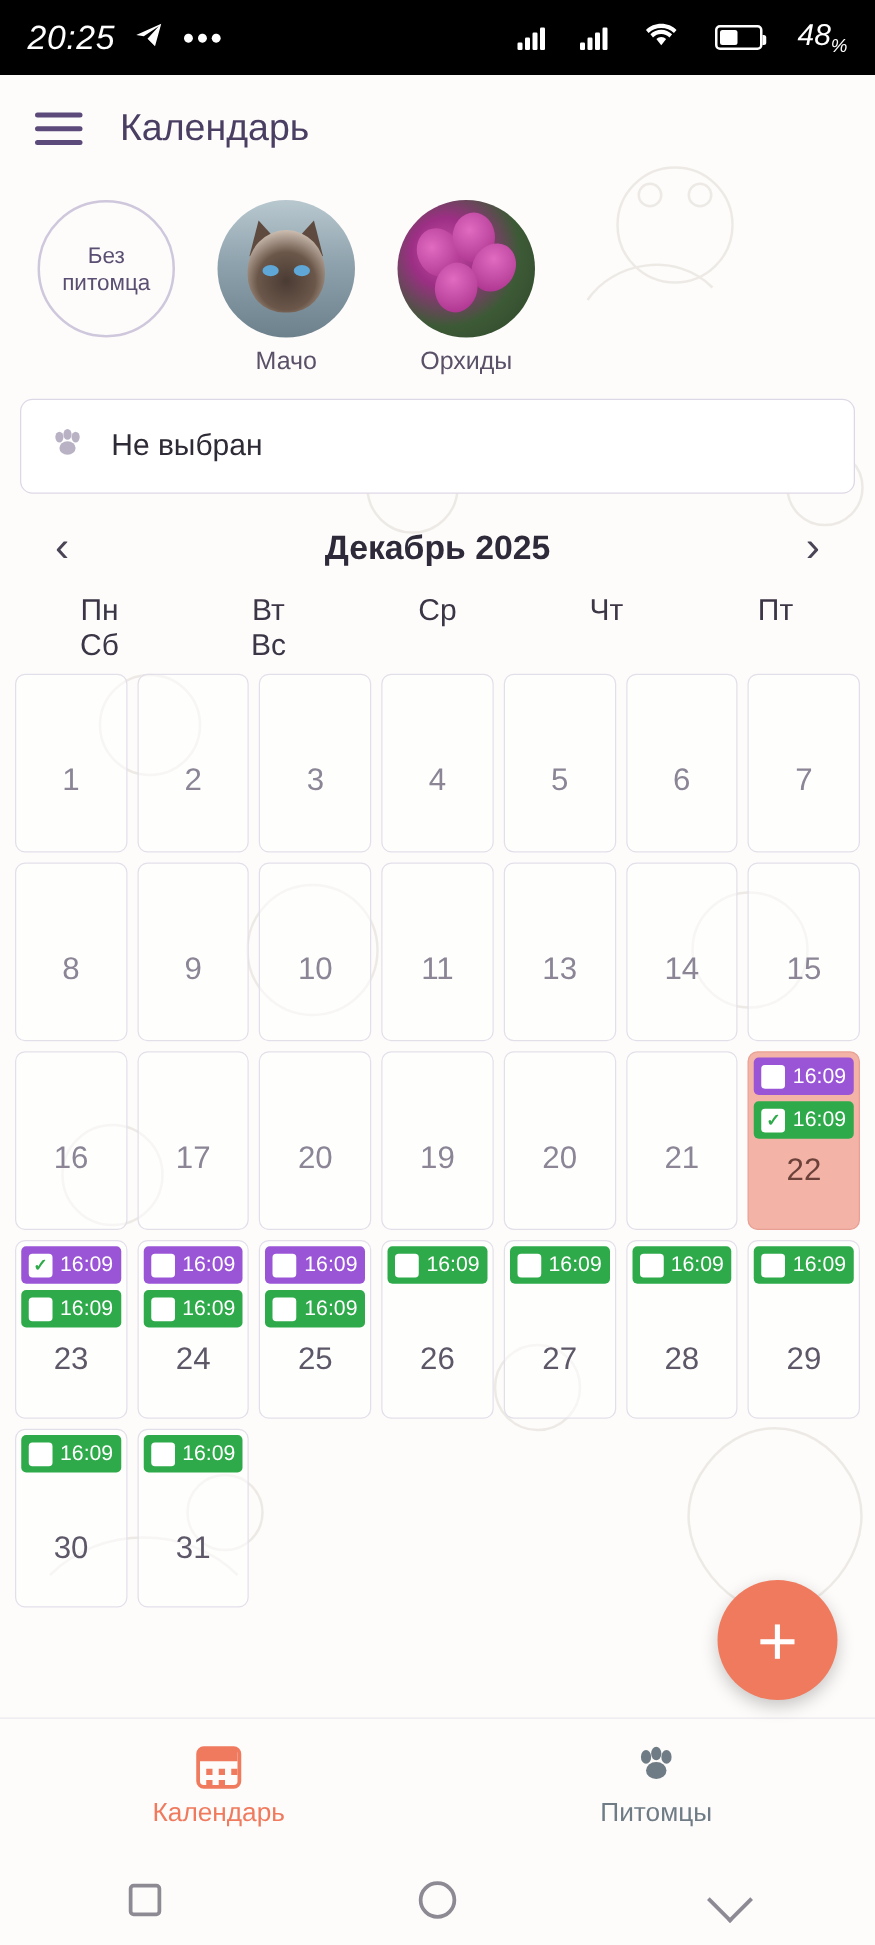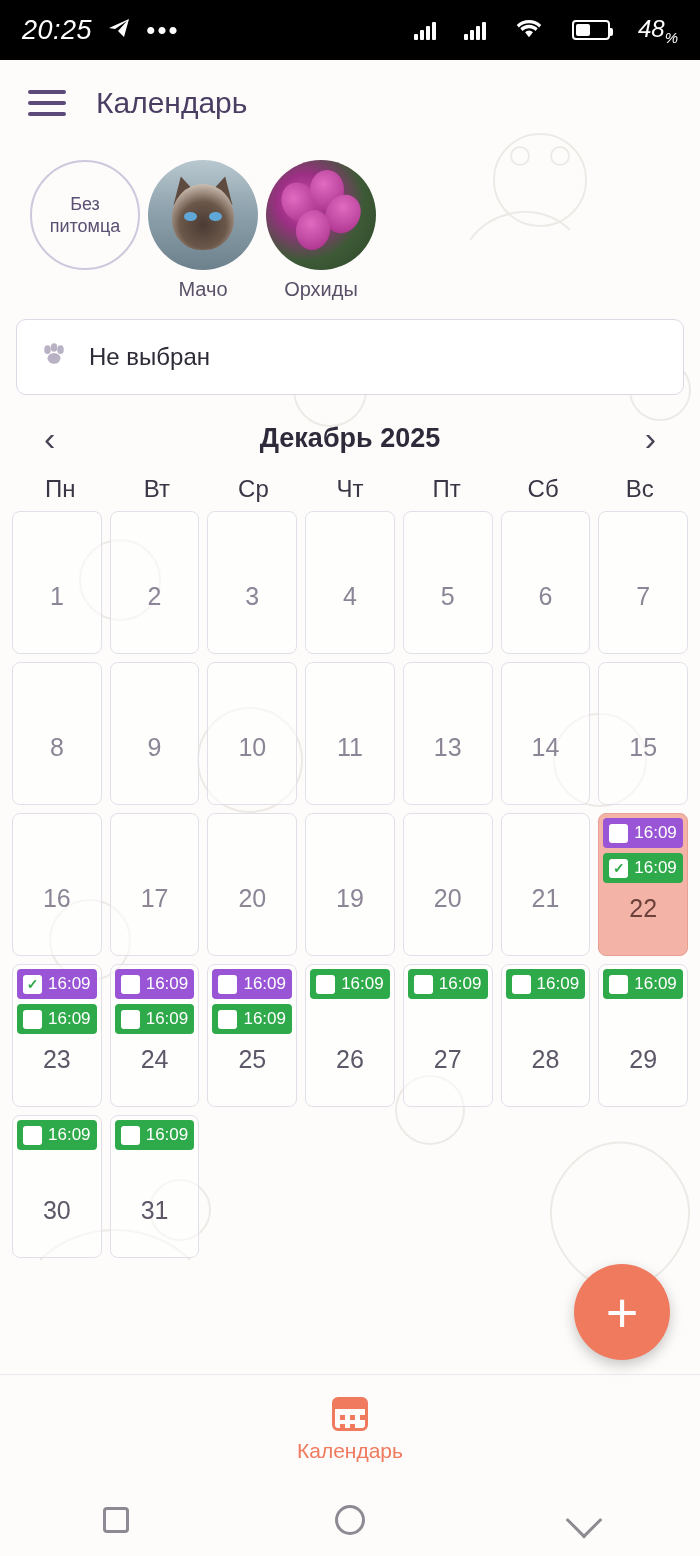--- a/index.html
+++ b/index.html
@@ -43,21 +43,21 @@
   .appbar {
     height: 86px; display: flex; align-items: center; gap: 30px;
     padding: 0 28px; background: #fdfcfb;
   }
   .burger { width: 38px; display: flex; flex-direction: column; gap: 7px; cursor: pointer; }
   .burger i { display:block; height: 4px; background: #5b4a7a; border-radius: 2px; }
   .appbar-title { font-size: 30px; color: #4a3f63; }
 
   
   .pets-row {
-    display: flex; align-items: flex-start; 
+    display: flex; align-items: flex-start; gap: 26px;
     padding: 14px 26px 0 26px; position: relative; z-index: 2;
   }
   .pet { width: 118px; display: flex; flex-direction: column; align-items: center; gap: 8px; }
   .pet-circle {
     width: 110px; height: 110px; border-radius: 50%; overflow: hidden;
     display: flex; align-items: center; justify-content: center; text-align: center;
   }
   .pet-none {
     border: 2px solid #cfc7dc; background: #fdfcfb; color: #5a4f72;
     font-size: 18px; line-height: 1.25;
@@ -102,21 +102,21 @@
   
   .month-nav {
     display: flex; align-items: center; justify-content: space-between;
     padding: 26px 34px 10px 34px; position: relative; z-index: 2;
   }
   .arrow { font-size: 34px; color: #4a4456; cursor: pointer; line-height: 1; padding: 0 10px;}
   .month-title { font-size: 27px; font-weight: bold; color: #2f2a3a; }
 
   
   .weekdays {
-    display: grid; grid-template-columns: repeat(7, 1fr);
+    display: grid; grid-template-columns: repeat(5, 1fr);
     padding: 10px 12px 8px 12px; position: relative; z-index: 2;
   }
   .weekdays div { text-align: center; font-size: 24px; color: #3b3545; }
 
   
   .cal {
     display: grid; grid-template-columns: repeat(7, 1fr);
     gap: 8px; padding: 0 12px; position: relative; z-index: 2;
   }
   .cell {
@@ -475,20 +475,31 @@
       </div>
     </div>
 
   <div class="fab">+</div>
 
   <div class="tabbar">
     <div class="tab active">
       <span class="cal-ico"></span>
       <span class="tab-label">Календарь</span>
     </div>
+    <div class="tab">
+      <span class="paw-ico">
+        <svg width="34" height="30" viewBox="0 0 24 22" aria-hidden="true" fill="#6f7b85">
+          <ellipse cx="6" cy="7" rx="3" ry="4"></ellipse>
+            <ellipse cx="12" cy="5" rx="3" ry="4"></ellipse>
+          <ellipse cx="18" cy="7" rx="3" ry="4"></ellipse>
+            <ellipse cx="12" cy="15" rx="6" ry="5"></ellipse>
+        </svg>
+      </span>
+      <span class="tab-label">Питомцы</span>
+    </div>
   </div>
 
   <div class="navbar">
     <span class="nav-sq"></span>
     <span class="nav-ci"></span>
     <span class="nav-bk"></span>
   </div>
 
 </div>
 

